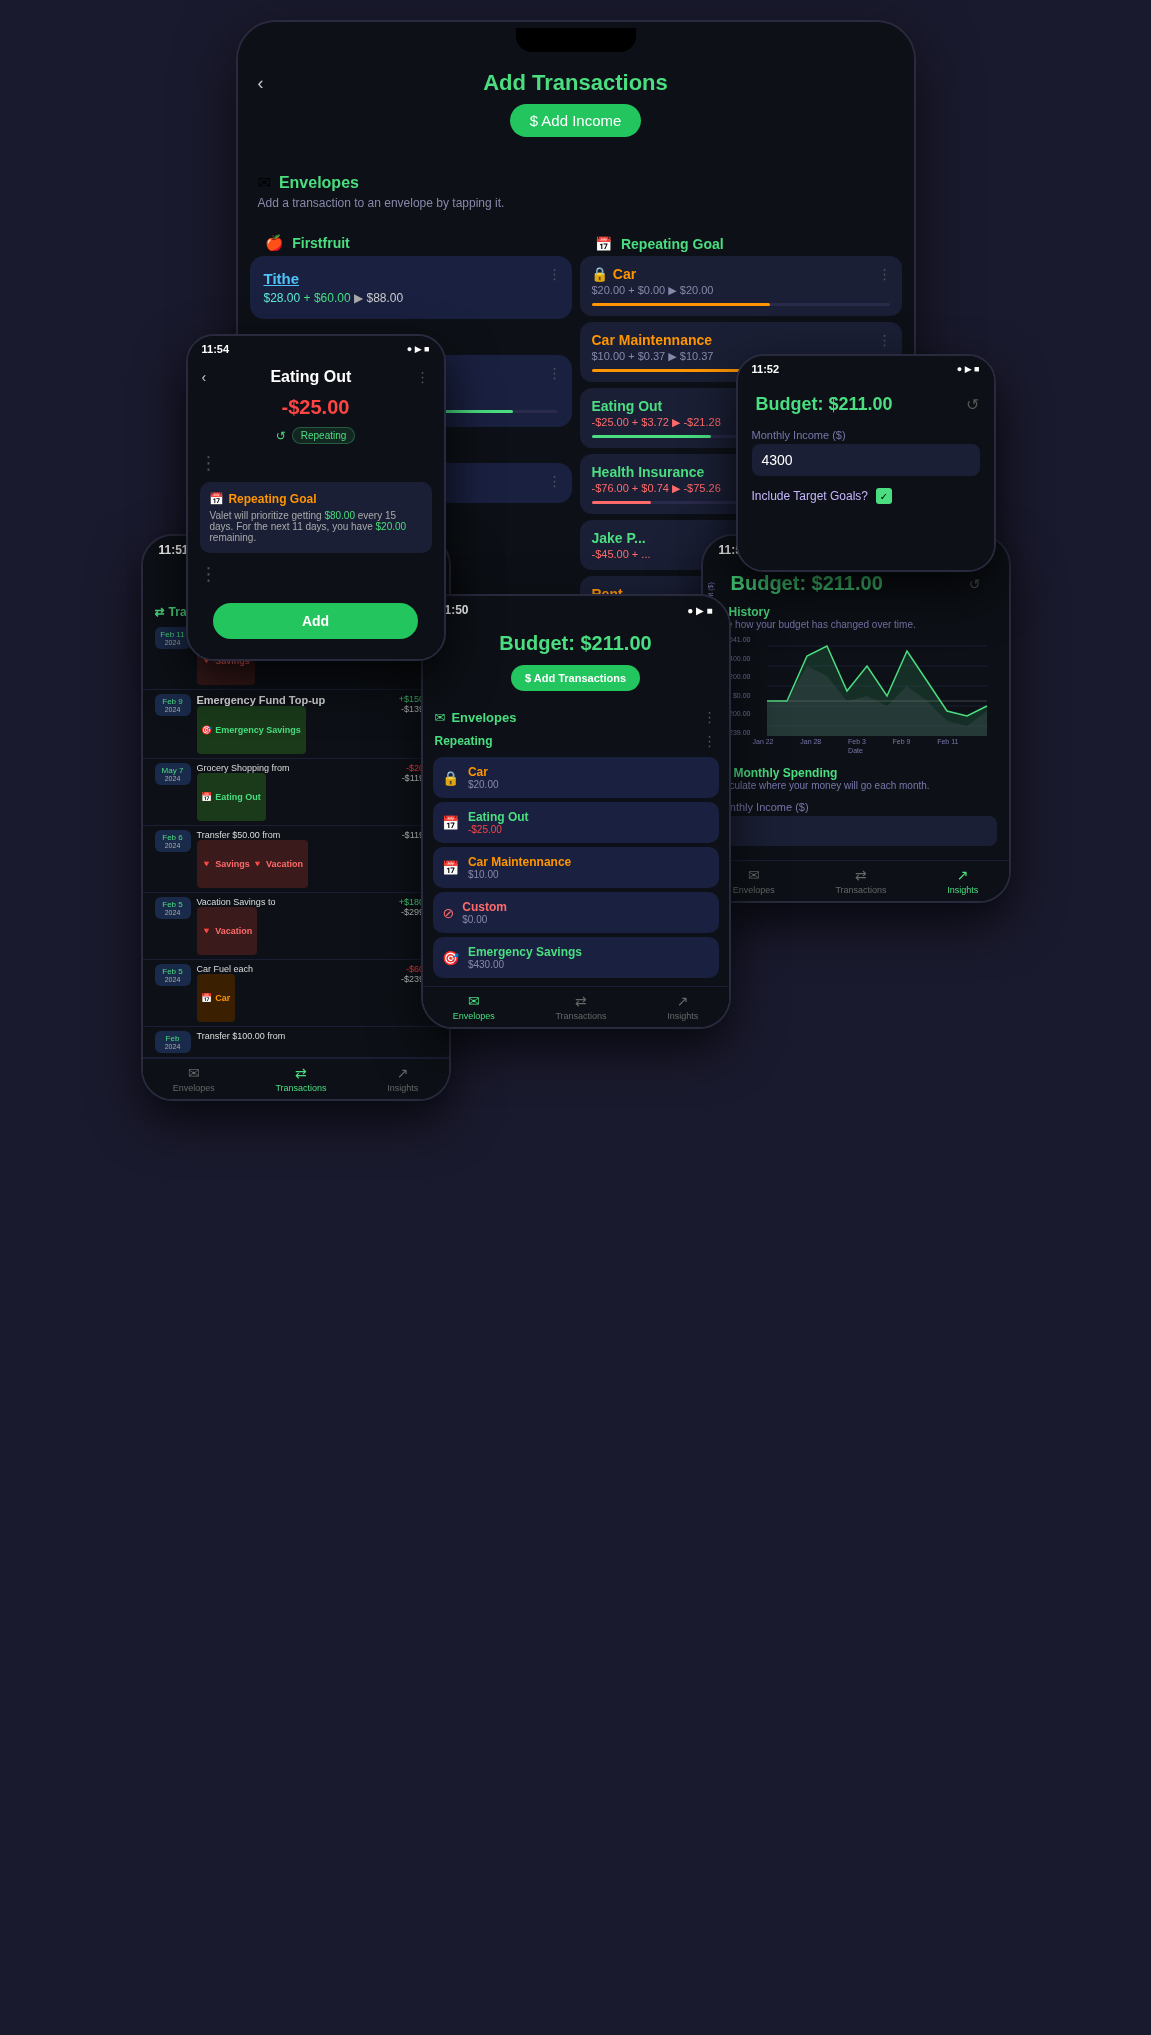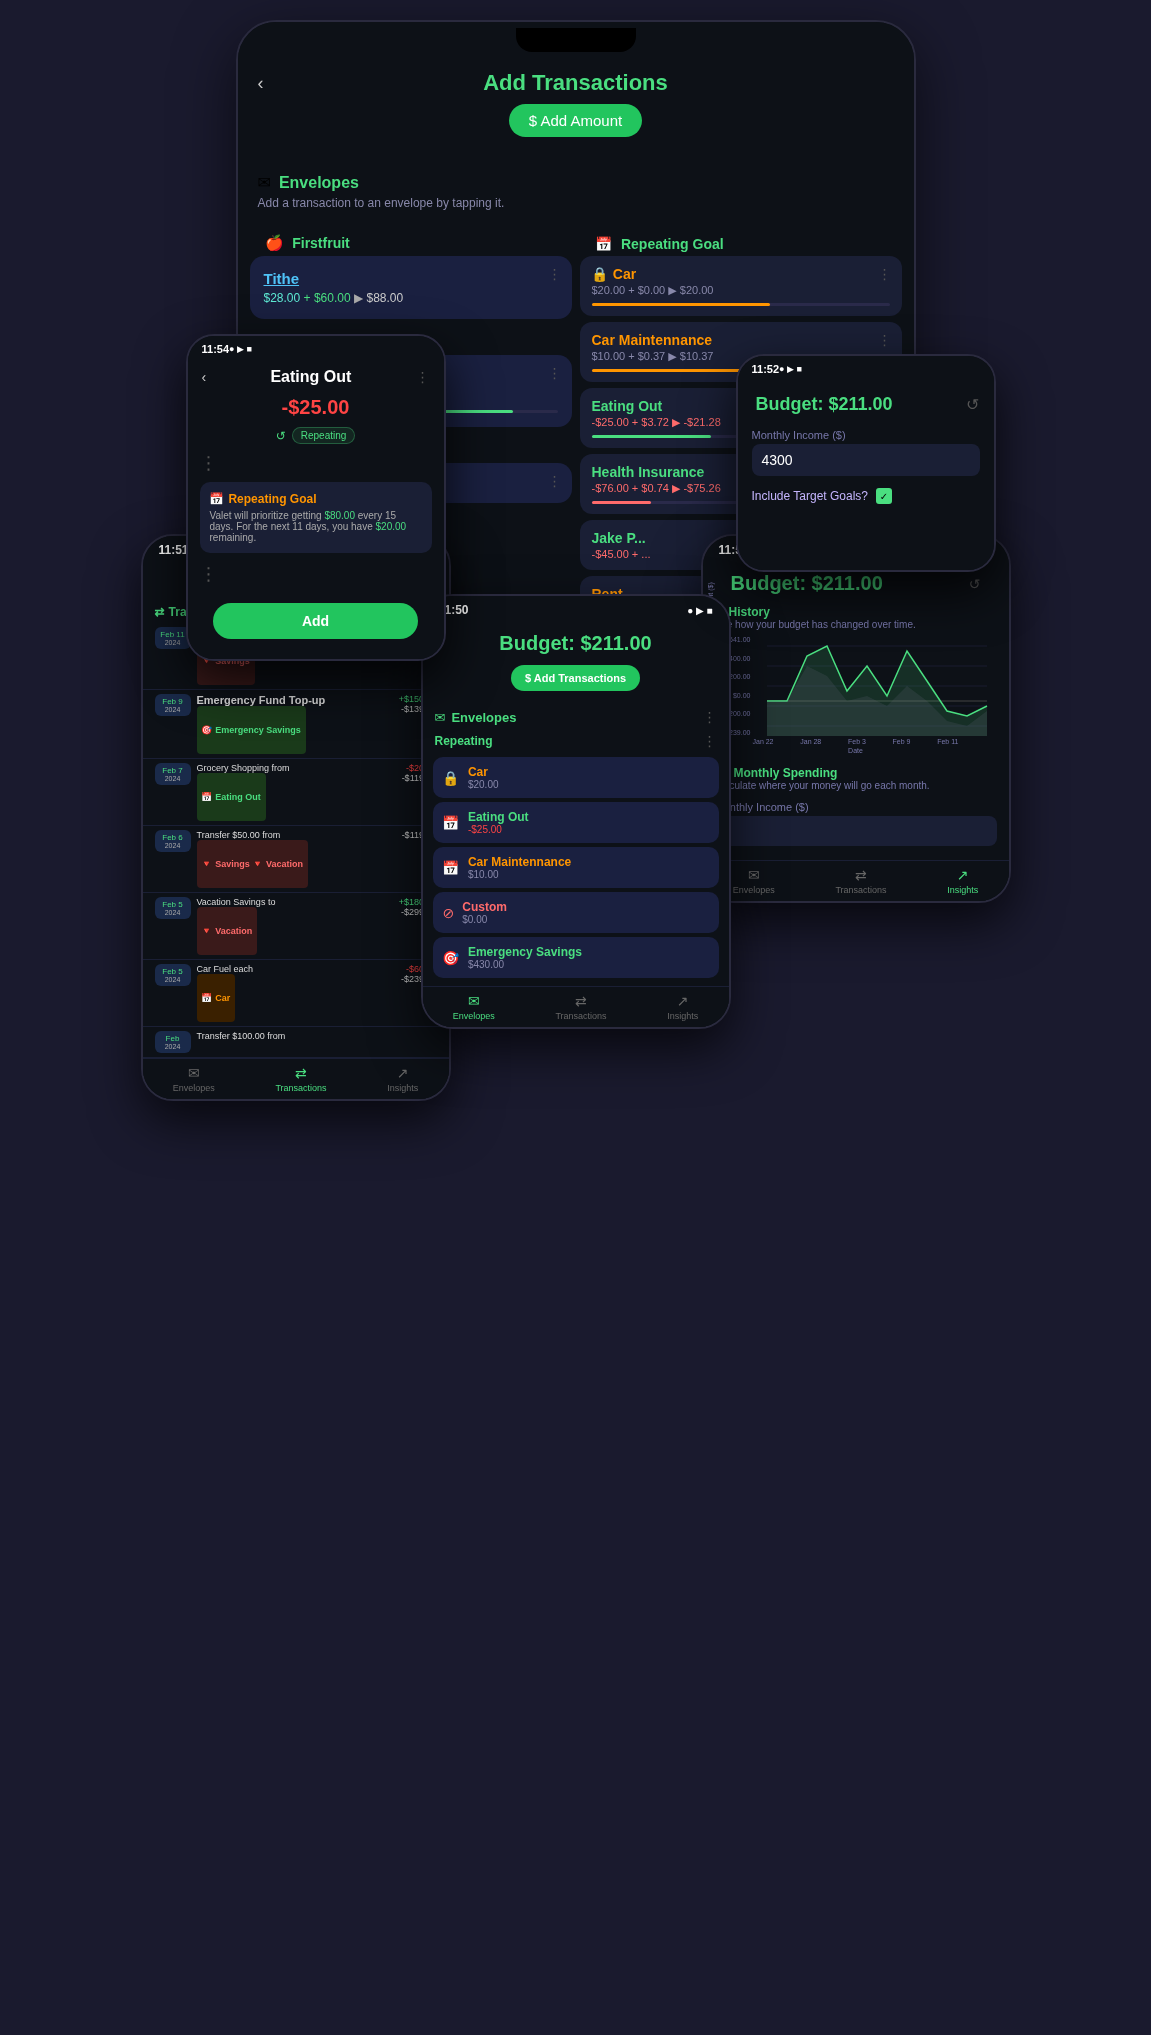--- a/index.html
+++ b/index.html
@@ -309,20 +309,21 @@
       gap: 4px;
       margin: 6px auto;
       cursor: pointer;
     }
 
     .mp-notch {
       background: #0d1117;
       height: 26px;
       display: flex;
       align-items: center;
+      justify-content: space-between;
       padding: 0 14px;
     }
     .mp-time { color: #fff; font-size: 11px; font-weight: 700; }
     .mp-icons { color: #fff; font-size: 9px; }
 
     .mp-screen { background: #0d1117; padding: 0; }
     .mp-header {
       display: flex;
       align-items: center;
       justify-content: space-between;
@@ -444,21 +445,21 @@
       <div class="notch-bar"></div>
     </div>
     <div class="phone-screen">
 
       <div class="screen-header">
         <span class="back-arrow">‹</span>
         <span class="screen-title">Add Transactions</span>
       </div>
 
       <div style="display:flex;justify-content:center;margin-bottom:12px;">
-        <button class="add-income-btn">$ Add Amount</button>
+        <button class="add-income-btn">$ Add Income</button>
       </div>
 
       <div class="section-header">
         <span class="section-header-icon">✉</span>
         <span class="section-title">Envelopes</span>
       </div>
       <div class="section-subtitle">Add a transaction to an envelope by tapping it.</div>
 
       <div style="display:grid;grid-template-columns:1fr 1fr;gap:8px;padding:4px 12px;">
 
@@ -677,21 +678,21 @@
               <span class="sp-trans-tag" style="background:#1a3a1a;color:#4ade80;">🎯 Emergency Savings</span>
             </div>
             <div class="sp-trans-amount">
               <div style="color:#4ade80;font-size:9px;">+$150.00</div>
               <div style="color:#ccc;font-size:9px;">-$139.00</div>
             </div>
           </div>
 
           <div class="sp-transaction">
             <div class="sp-trans-date" style="background:#1a2a4a;">
-              <div style="color:#4ade80;font-size:8px;">Feb 7</div>
+              <div style="color:#4ade80;font-size:8px;">May 7</div>
               <div style="color:#aaa;font-size:7px;">2024</div>
             </div>
             <div style="flex:1;">
               <div style="font-size:9px;color:#ddd;">Grocery Shopping from</div>
               <span class="sp-trans-tag" style="background:#1a3a1a;color:#4ade80;">📅 Eating Out</span>
             </div>
             <div class="sp-trans-amount">
               <div style="color:#ff4444;font-size:9px;">-$20.00</div>
               <div style="color:#ccc;font-size:9px;">-$119.00</div>
             </div>

